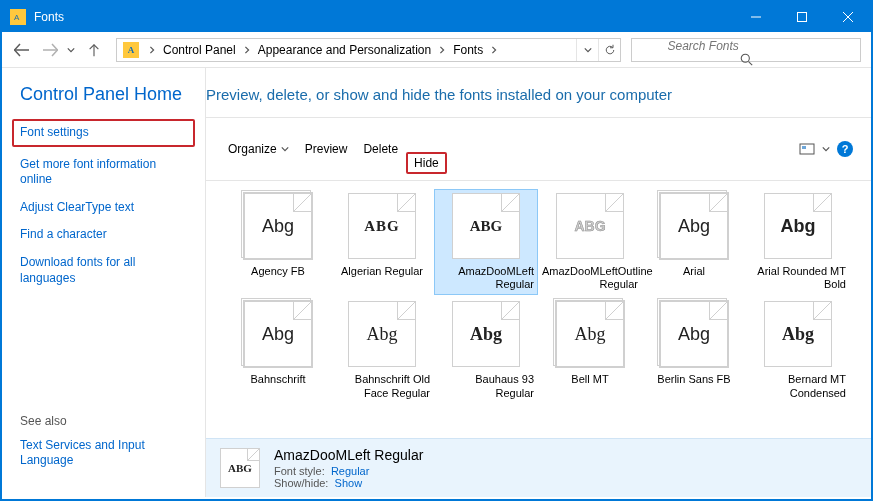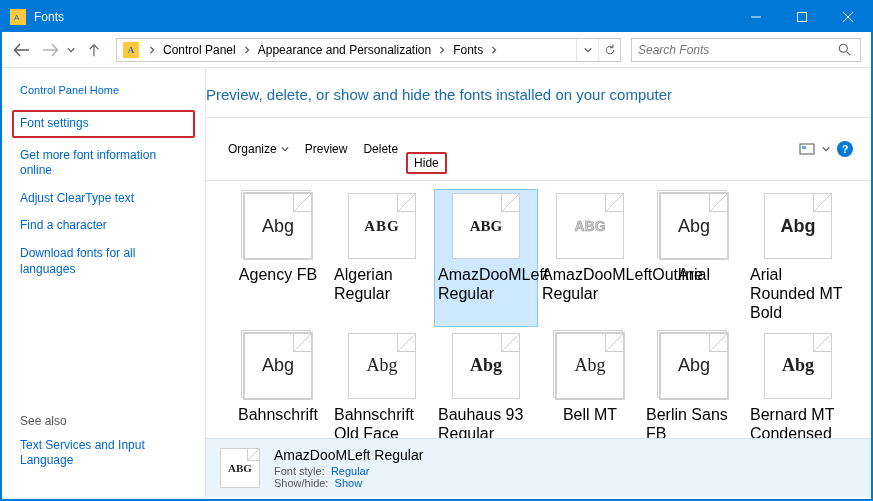--- a/index.html
+++ b/index.html
@@ -16,46 +16,46 @@
 .nav-arrow svg { width: 16px; height: 16px; stroke: #5b5b5b; stroke-width: 1.5; fill: none; }
 .nav-arrow.disabled svg { stroke: #b0b0b0; }
 .nav-up { width: 24px; height: 24px; display: flex; align-items: center; justify-content: center; margin: 0 4px; }
 .addr { flex: 1; border: 1px solid #ccc; height: 24px; display: flex; align-items: center; margin: 0 10px 0 6px; position: relative; }
 .addr-icon { width: 16px; height: 16px; background: #ffc83d; margin: 0 6px; display: flex; align-items: center; justify-content: center; font-size: 9px; color: #1a6fb0; font-weight: bold; font-family: serif; }
 .crumb { font-size: 12px; color: #000; padding: 0 4px; display: flex; align-items: center; height: 100%; }
 .crumb-sep { width: 14px; display: flex; align-items: center; justify-content: center; }
 .crumb-sep svg { width: 8px; height: 8px; stroke: #555; stroke-width: 1.5; fill: none; }
 .addr-ctrls { position: absolute; right: 0; display: flex; height: 100%; }
 .addr-ctrl { width: 22px; display: flex; align-items: center; justify-content: center; border-left: 1px solid #e5e5e5; }
-.search { width: 230px; border: 1px solid #ccc; height: 24px; display: flex; align-items: center; padding: 0 6px; margin-right: 4px; }
+.search { width: 230px; border: 1px solid #ccc; height: 24px; display: flex; align-items: center; padding: 0 6px; margin-right: 4px; flex-direction: column; }
 .search input { border: none; outline: none; flex: 1; font-size: 12px; color: #555; font-style: italic; }
 .search-btn { width: 20px; display: flex; align-items: center; justify-content: center; }
 .main { display: flex; height: calc(100% - 68px); }
 .sidebar { width: 204px; background: #fff; padding: 16px 18px; display: flex; flex-direction: column; border-right: 1px solid #e5e5e5; }
-.sidebar-title { font-size: 11px; color: #0066cc; margin-bottom: 14px; }
+.sidebar-title { font-size: 18px; color: #0066cc; margin-bottom: 14px; }
 .sidebar-link { font-size: 12px; color: #0066cc; margin-bottom: 12px; line-height: 1.3; }
 .sidebar-link.highlighted { border: 2px solid #c8272d; padding: 4px 6px; border-radius: 2px; margin-left: -8px; margin-right: -8px; display: inline-block; margin-bottom: 10px; }
 .sidebar-spacer { flex: 1; }
 .sidebar-sep { font-size: 12px; color: #555; margin-bottom: 10px; }
 .content { flex: 1; display: flex; flex-direction: column; min-width: 0; }
 .headline { color: #1a6cab; font-size: 15px; text-align: left; padding: 18px 0 14px; }
 .toolbar { display: flex; align-items: center; padding: 6px 14px; border-top: 1px solid #e5e5e5; border-bottom: 1px solid #e5e5e5; }
 .tb-btn { font-size: 12px; color: #000; padding: 4px 8px; display: flex; align-items: center; gap: 4px; }
 .tb-btn.highlighted { border: 2px solid #c8272d; border-radius: 2px; padding: 2px 6px; margin-top: 28px; }
 .tb-spacer { flex: 1; }
 .tb-icon { width: 24px; height: 24px; display: flex; align-items: center; justify-content: center; }
 .grid { flex: 1; overflow: hidden; padding: 8px 4px 0 20px; display: flex; flex-wrap: wrap; align-content: flex-start; gap: 2px 0; }
 .font-item { width: 104px; display: flex; flex-direction: column; align-items: center; padding: 4px; cursor: pointer; }
 .font-item.selected { background: #cde8ff; border: 1px solid #8cc8f7; padding: 3px; }
 .thumb { width: 68px; height: 66px; background: #fff; border: 1px solid #d0d0d0; position: relative; display: flex; align-items: center; justify-content: center; margin-bottom: 6px; }
 .thumb.multi::before { content: ""; position: absolute; top: -4px; left: -4px; width: 68px; height: 66px; border: 1px solid #d0d0d0; background: #fff; z-index: -1; }
 .thumb.multi::after { content: ""; position: absolute; top: -2px; left: -2px; width: 68px; height: 66px; border: 1px solid #d0d0d0; background: #fff; z-index: -1; }
 .thumb .corner { position: absolute; top: 0; right: 0; width: 18px; height: 18px; background: linear-gradient(135deg, transparent 48%, #d0d0d0 50%, #fff 52%); border-left: 1px solid #d0d0d0; border-bottom: 1px solid #d0d0d0; }
 .thumb .sample { font-size: 18px; color: #222; }
-.item-label { font-size: 16px; text-align: left; line-height: 1.2; color: #000; max-width: 100%; }
+.item-label { font-size: 11px; text-align: right; line-height: 1.2; color: #000; max-width: 100%; }
 .details { background: #e9f4fd; border-top: 1px solid #d0e4f5; padding: 8px 14px; display: flex; align-items: center; font-size: 12px; }
 .details .thumb { width: 40px; height: 40px; margin-right: 14px; margin-bottom: 0; }
 .details .thumb .corner { width: 12px; height: 12px; }
 .details .thumb .sample { font-size: 11px; }
 .det-title { font-size: 14px; color: #000; margin-bottom: 2px; }
 .det-row { display: flex; gap: 14px; font-size: 11px; color: #555; }
 .det-val { color: #0066cc; }
 svg.chev { stroke: #555; stroke-width: 1.5; fill: none; }
 .help-icon{ width:16px;height:16px;border-radius:50%;background:#0078d7;color:#fff;display:flex;align-items:center;justify-content:center;font-size:11px;font-weight:bold;}
 </style>

